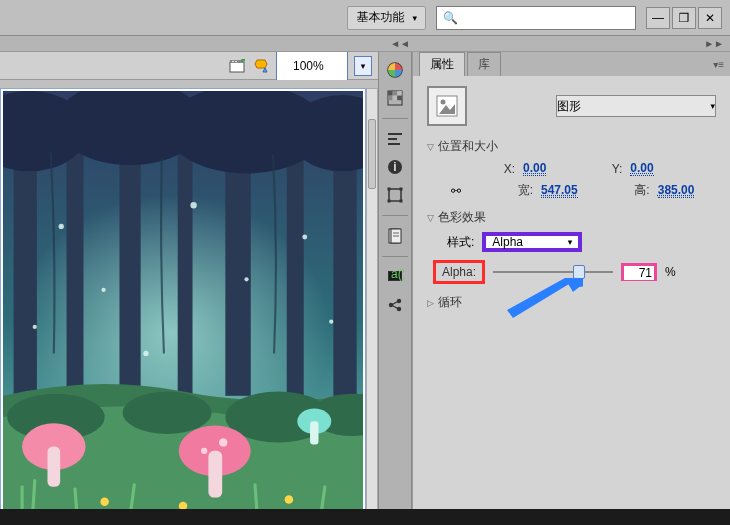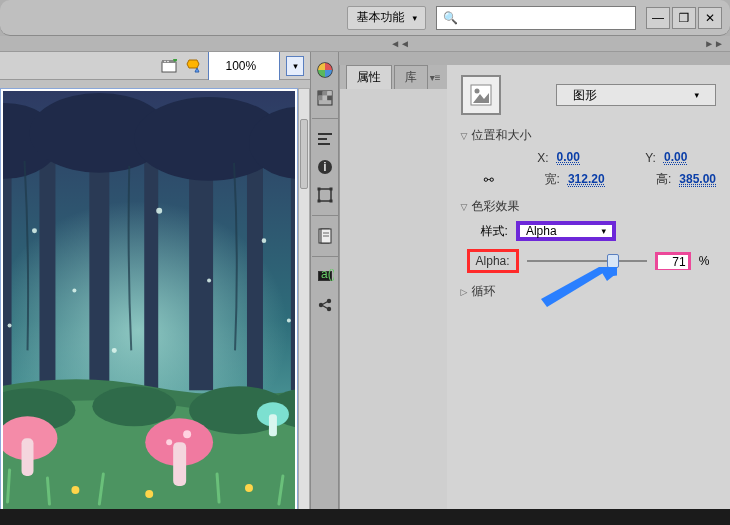--- a/index.html
+++ b/index.html
@@ -1,19 +1,19 @@
 <!DOCTYPE html>
 <html><head>
 <meta charset="utf-8">
 <style>
   * { box-sizing: border-box; margin: 0; padding: 0; font-family: "Microsoft YaHei", Arial, sans-serif; font-size: 12px; }
   body { background: #b0b0b0; width: 730px; height: 525px; overflow: hidden; position: relative; }
 
   
-  .topbar { height: 36px; background: #bfbfbf; border-bottom: 1px solid #8a8a8a; display: flex; align-items: center; padding: 0 8px; border-radius: 10px; }
+  .topbar { height: 36px; background: #bfbfbf; border-bottom: 1px solid #8a8a8a; display: flex; align-items: center; padding: 0 8px; }
   .topbar .spacer { flex: 1; }
   .ws-dd { display: flex; align-items: center; border: 1px solid #9a9a9a; background: #d6d6d6; height: 24px; padding: 0 8px; border-radius: 2px; margin-right: 10px; }
   .ws-dd .chev { margin-left: 8px; }
   .search { background: #fff; border: 1px solid #7a7a7a; height: 24px; width: 200px; display:flex; align-items:center; padding:0 6px; }
   .search input { border:none; outline:none; width:170px; }
   .win-btns { display:flex; margin-left:10px; gap:2px; }
   .win-btn { width:24px; height:22px; background:#d0d0d0; border:1px solid #888; display:flex;align-items:center;justify-content:center; }
 
   
   .thinbar { height: 16px; background:#b5b5b5; border-bottom:1px solid #999; position:relative; }
@@ -35,30 +35,30 @@
   .vscroll { position:absolute; right:0; top:8px; width:12px; bottom:12px; background:#e0e0e0; border:1px solid #aaa; }
   .vthumb { position:absolute; left:1px; top:30px; width:8px; height:70px; background:#c8c8c8; border:1px solid #999; border-radius:2px;}
   .hscroll { position:absolute; left:0; right:12px; bottom:0; height:12px; background:#e0e0e0; border:1px solid #aaa; }
 
   
   .iconstrip { width:34px; background:#b2b2b2; border-left:1px solid #8a8a8a; border-right:1px solid #8a8a8a; display:flex; flex-direction:column; align-items:center; padding-top:6px; gap:4px; }
   .strip-sep { width:26px; height:1px; background:#8a8a8a; margin:4px 0; }
   .strip-btn { width:24px; height:24px; display:flex;align-items:center;justify-content:center; border-radius:2px; }
 
   
-  .props { flex:1; background:#cfcfcf; display:flex; border-left:1px solid #999;margin-top:13px;}
+  .props { flex:1; background:#cfcfcf; display:flex; flex-direction:column; border-left:1px solid #999;}
   .tabs { height:24px; display:flex; align-items:flex-end; background:#b5b5b5; padding-left:6px; }
   .tab { padding:3px 10px; background:#b5b5b5; border:1px solid #8a8a8a; border-bottom:none; margin-right:2px; color:#444; }
   .tab.active { background:#d4d4d4; color:#000; }
   .tab-menu { margin-left:auto; margin-right:6px; font-size:10px; color:#555; align-self:center;}
   .props-body { flex:1; background:#d4d4d4; padding:10px 14px; overflow:auto; }
 
   .symbol-head { display:flex; align-items:center; gap:20px; margin-bottom:12px; }
   .symbol-thumb { width:40px; height:40px; border:2px solid #888; background:#eee; display:flex;align-items:center;justify-content:center; }
-  .type-dd { display:flex; align-items:center; border:1px solid #888; background:#e6e6e6; height:22px; padding:0 16px; width:160px; justify-content:space-between; margin-left:6px;}
+  .type-dd { display:flex; align-items:center; border:1px solid #888; background:#e6e6e6; height:22px; padding:0 0; width:160px; justify-content:space-between; margin-left:6px;}
   .inst-row { display:flex; align-items:center; gap:6px; margin-bottom:14px; }
   .inst-row .swap-btn { margin-left:auto; border:1px solid #888; background:#e6e6e6; padding:2px 10px; }
 
   .section { margin-bottom:10px; }
   .sect-head { display:flex; align-items:center; gap:4px; color:#333; margin-bottom:6px; }
   .twisty { font-size:9px; color:#666; }
   .row { display:flex; align-items:center; margin:6px 0 6px 20px; gap:8px; }
   .lbl { width:20px; text-align:right; color:#333; }
   .lbl2 { width:30px; text-align:right; color:#333; }
   .ul-val { color:#0a3ea8; text-decoration: underline dotted; border-bottom:1px dotted #0a3ea8; cursor:text;font-weight:bold; }
@@ -342,21 +342,21 @@
           <span class="lbl">X:</span>
           <span class="ul-val">0.00</span>
           <span style="width:40px"></span>
           <span class="lbl">Y:</span>
           <span class="ul-val">0.00</span>
         </div>
         <div class="row">
           <span class="lock-icon">⚯</span>
           <span style="width:22px"></span>
           <span class="lbl2">宽:</span>
-          <span class="ul-val">312.20</span>
+          <span class="ul-val">547.05</span>
           <span style="width:26px"></span>
           <span class="lbl2">高:</span>
           <span class="ul-val">385.00</span>
         </div>
       </div>
 
       <div class="section">
         <div class="sect-head">
           <span class="twisty">▽</span>
           <span>色彩效果</span>

